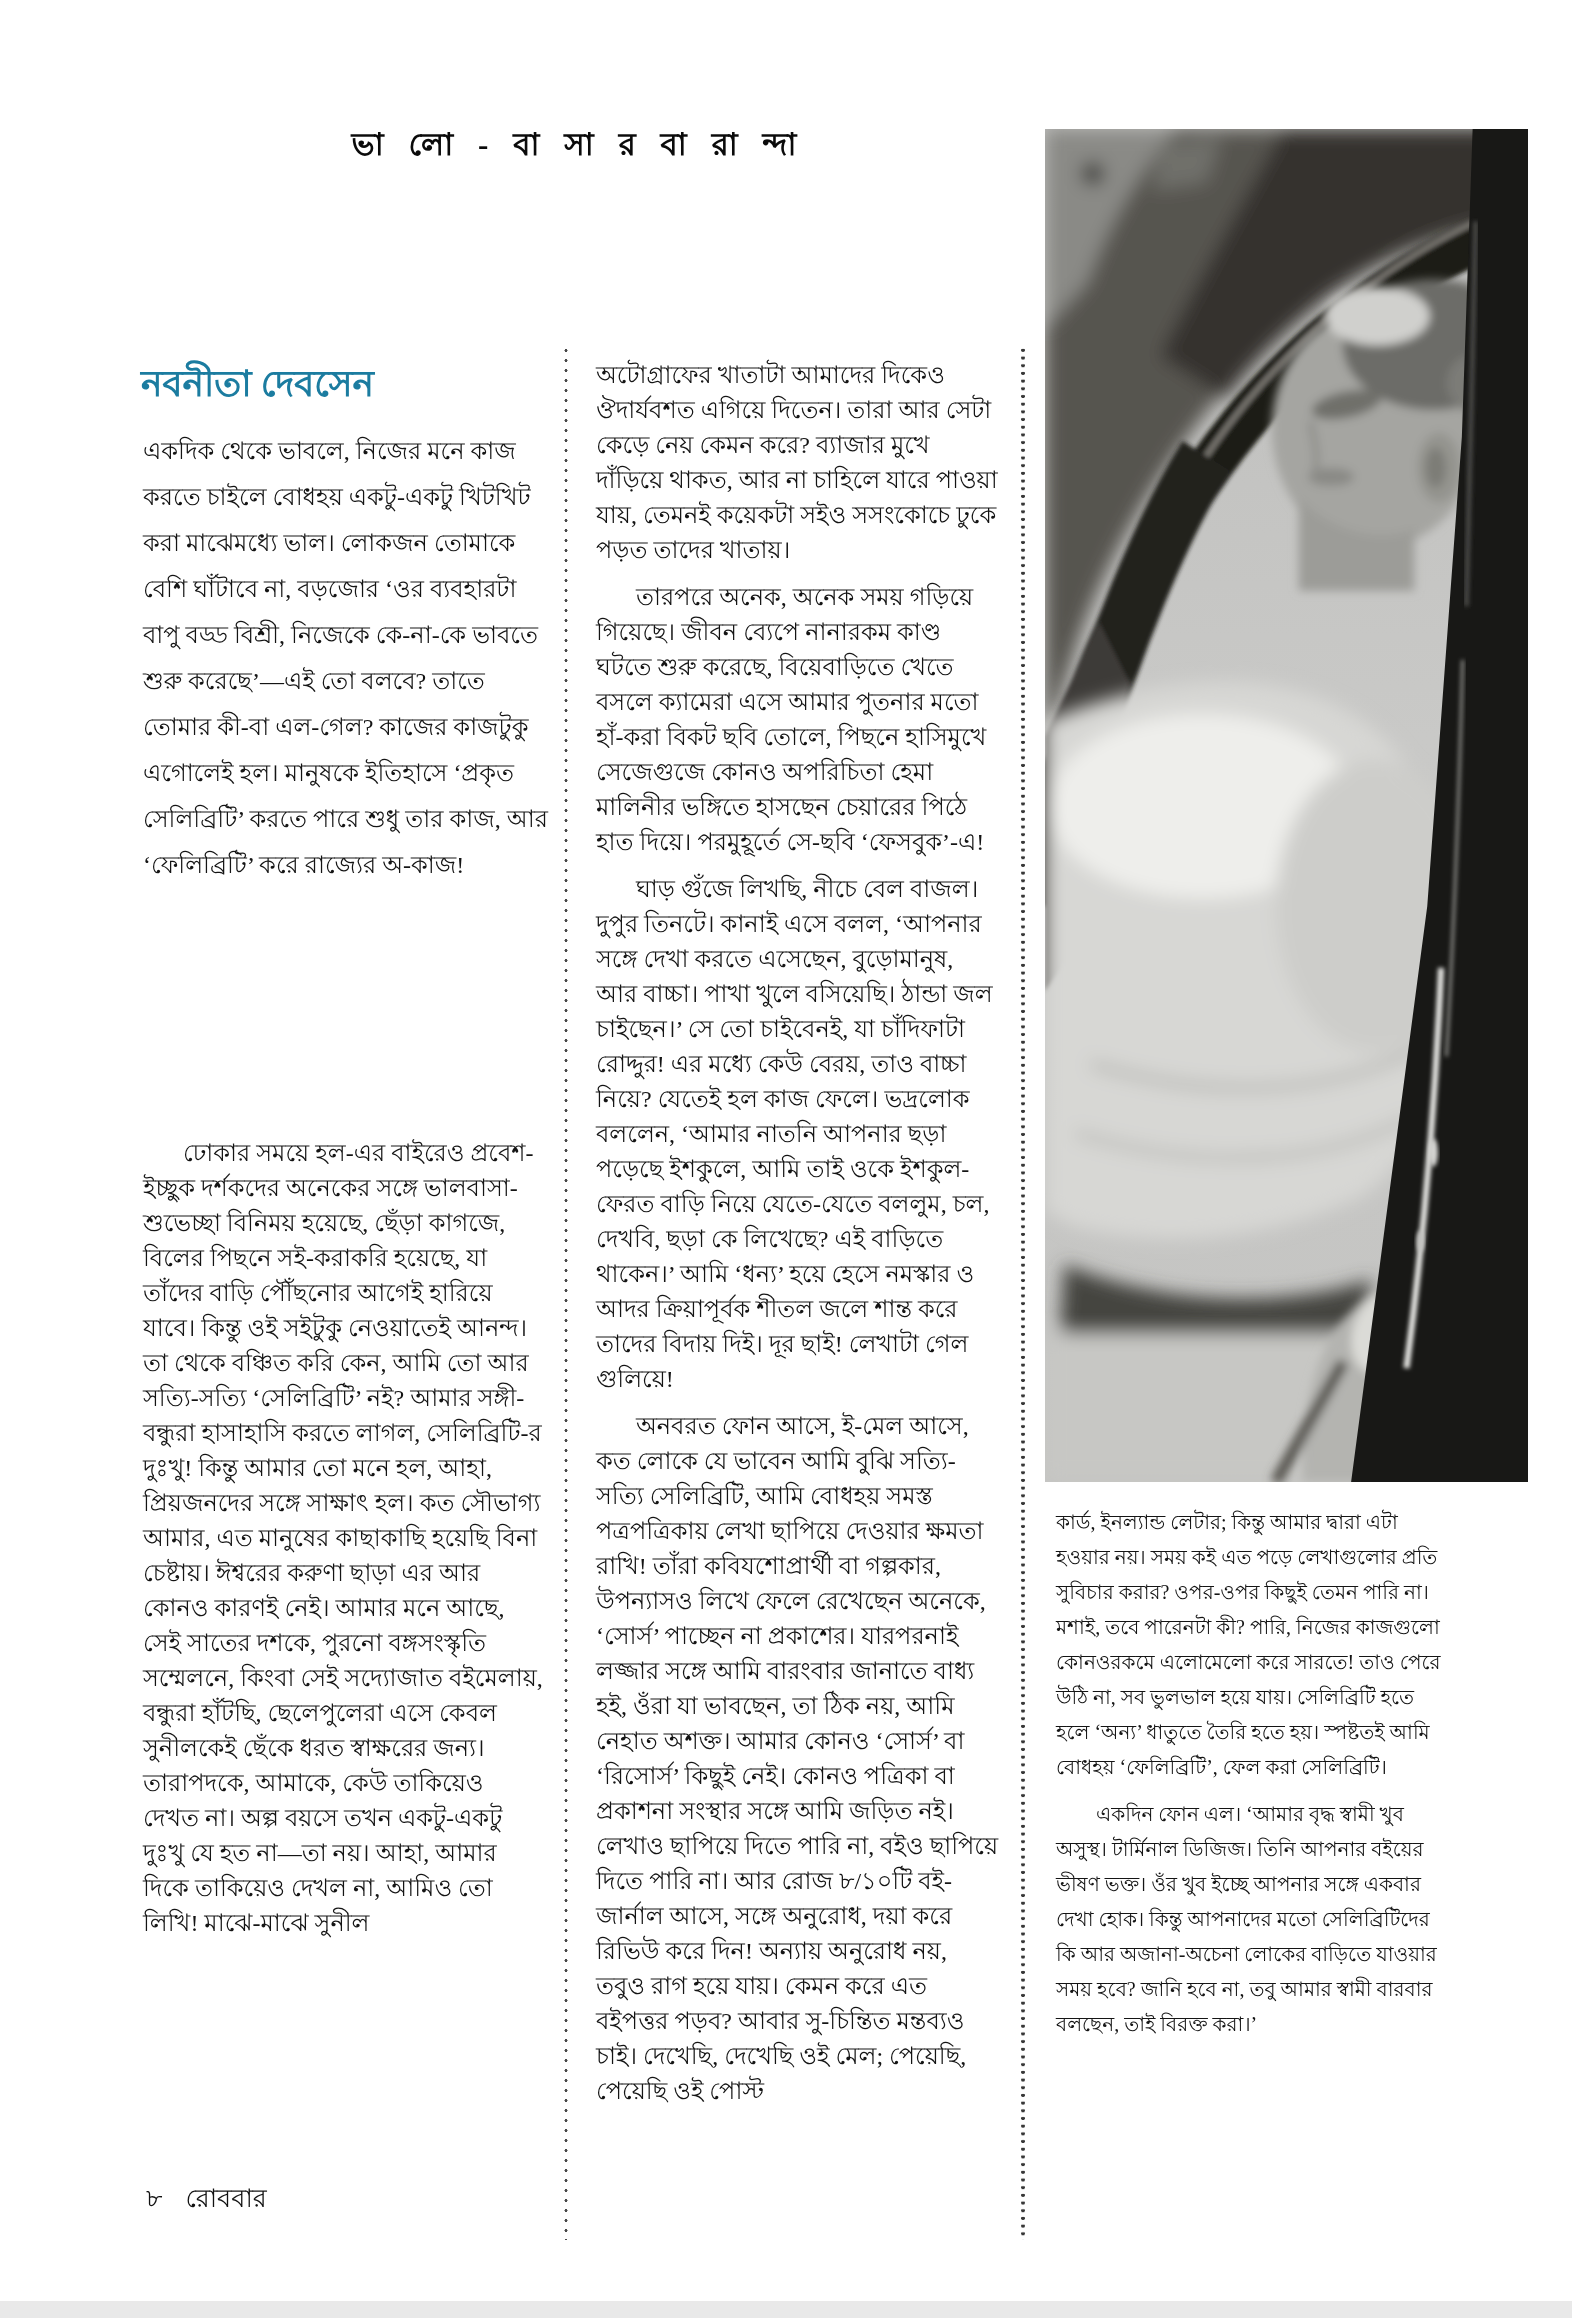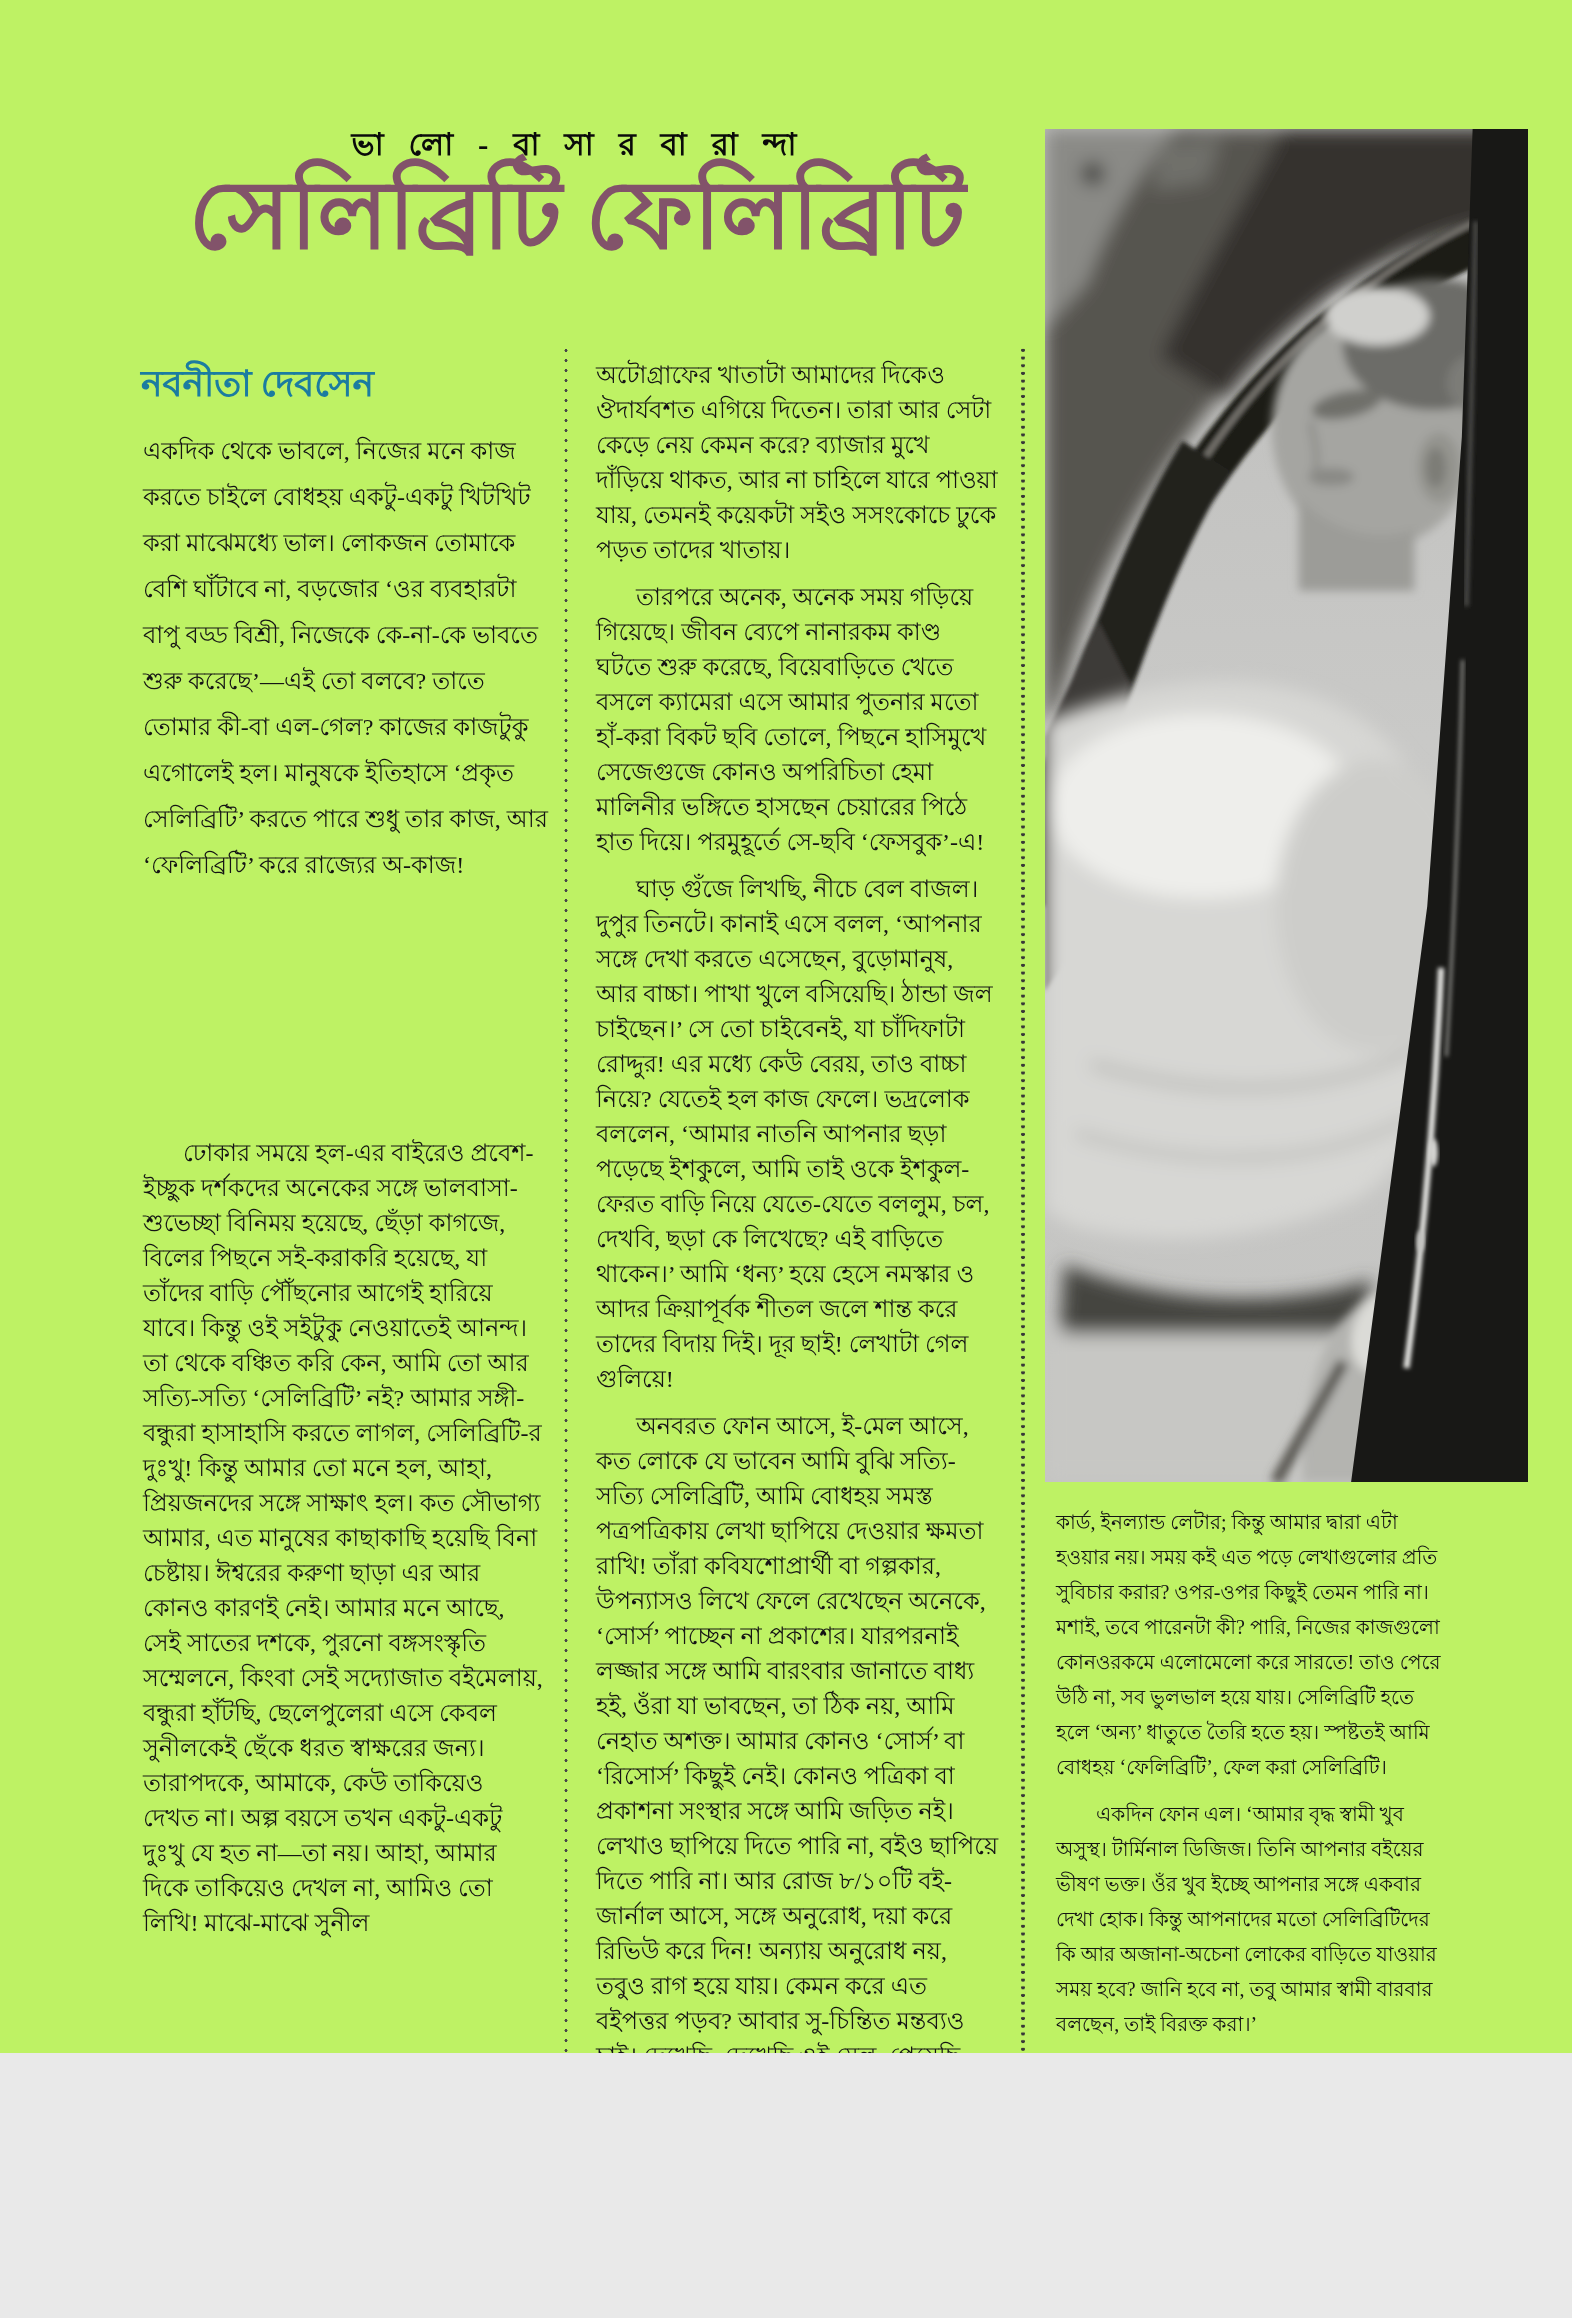--- a/index.html
+++ b/index.html
@@ -1,19 +1,19 @@
 <!DOCTYPE html>
 <html style="font-size:12.3px"><head>
 <meta charset="utf-8">
 <style>
   html,body{margin:0;padding:0;background:#e9e9e9;}
   .page{
     position:relative;
-    width:1573px;height:2053px;
-    background:#bef264;
+    width:1573px;height:2301px;
+    background:#ffffff;
     font-family:"Liberation Serif","DejaVu Serif",serif;
     color:#141414;
     overflow:hidden;
   }
   .kicker{
     position:absolute;left:131px;top:120px;width:893px;
     text-align:center;
     font-size:31px;letter-spacing:7px;word-spacing:3.1px;
     color:#0a0a0a;font-weight:600;
   }
@@ -61,21 +61,20 @@
     font-size:25.4px;color:#111;
   }
 </style>
 </head>
 <body>
 
 <div class="page">
 
   <div class="kicker">ভা লো - বা সা র বা রা ন্দা</div>
 
-  <div class="headline" style="color: rgb(130, 83, 106);">সেলিব্রিটি ফেলিব্রিটি</div>
 
   <div class="author" style="color: rgb(27, 124, 160); font-family: Liberation Serif, serif;">নবনীতা দেবসেন</div>
 
   <div class="col intro">
     <p>একদিক থেকে ভাবলে, নিজের মনে কাজ করতে চাইলে বোধহয় একটু-একটু খিটখিট করা মাঝেমধ্যে ভাল। লোকজন তোমাকে বেশি ঘাঁটাবে না, বড়জোর ‘ওর ব্যবহারটা বাপু বড্ড বিশ্রী, নিজেকে কে-না-কে ভাবতে শুরু করেছে’—এই তো বলবে? তাতে তোমার কী-বা এল-গেল? কাজের কাজটুকু এগোলেই হল। মানুষকে ইতিহাসে ‘প্রকৃত সেলিব্রিটি’ করতে পারে শুধু তার কাজ, আর ‘ফেলিব্রিটি’ করে রাজ্যের অ-কাজ!</p>
   </div>
   <div class="col col1body">
     <p class="indent">ঢোকার সময়ে হল-এর বাইরেও প্রবেশ-ইচ্ছুক দর্শকদের অনেকের সঙ্গে ভালবাসা-শুভেচ্ছা বিনিময় হয়েছে, ছেঁড়া কাগজে, বিলের পিছনে সই-করাকরি হয়েছে, যা তাঁদের বাড়ি পৌঁছনোর আগেই হারিয়ে যাবে। কিন্তু ওই সইটুকু নেওয়াতেই আনন্দ। তা থেকে বঞ্চিত করি কেন, আমি তো আর সত্যি-সত্যি ‘সেলিব্রিটি’ নই? আমার সঙ্গী-বন্ধুরা হাসাহাসি করতে লাগল, সেলিব্রিটি-র দুঃখু! কিন্তু আমার তো মনে হল, আহা, প্রিয়জনদের সঙ্গে সাক্ষাৎ হল। কত সৌভাগ্য আমার, এত মানুষের কাছাকাছি হয়েছি বিনা চেষ্টায়। ঈশ্বরের করুণা ছাড়া এর আর কোনও কারণই নেই। আমার মনে আছে, সেই সাতের দশকে, পুরনো বঙ্গসংস্কৃতি সম্মেলনে, কিংবা সেই সদ্যোজাত বইমেলায়, বন্ধুরা হাঁটছি, ছেলেপুলেরা এসে কেবল সুনীলকেই ছেঁকে ধরত স্বাক্ষরের জন্য। তারাপদকে, আমাকে, কেউ তাকিয়েও দেখত না। অল্প বয়সে তখন একটু-একটু দুঃখু যে হত না—তা নয়। আহা, আমার দিকে তাকিয়েও দেখল না, আমিও তো লিখি! মাঝে-মাঝে সুনীল</p>
   </div>
 

